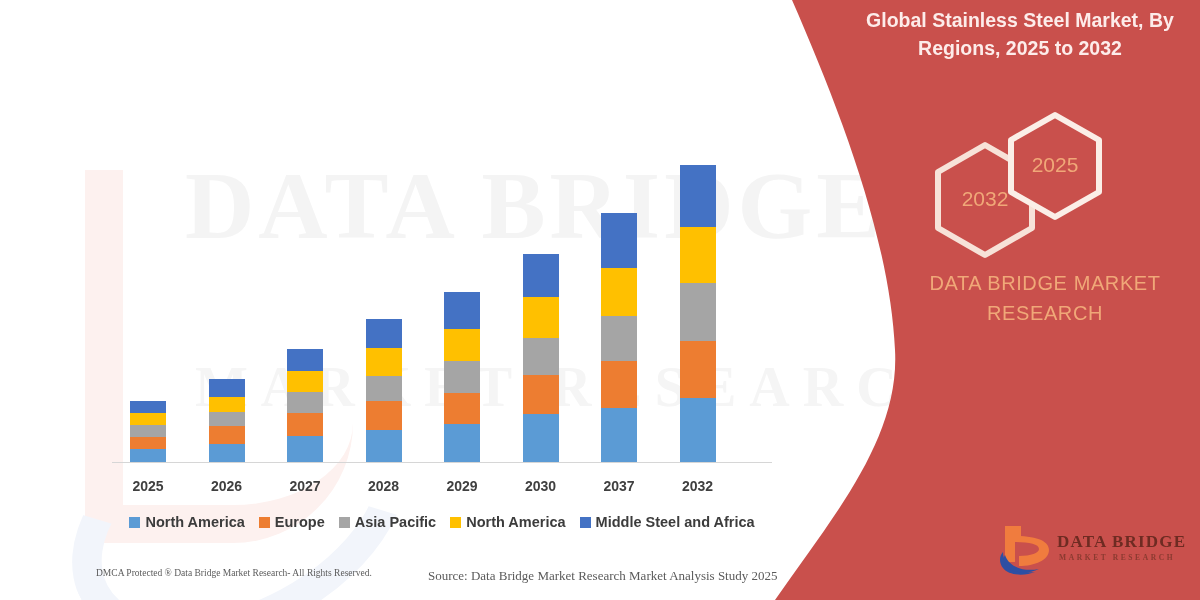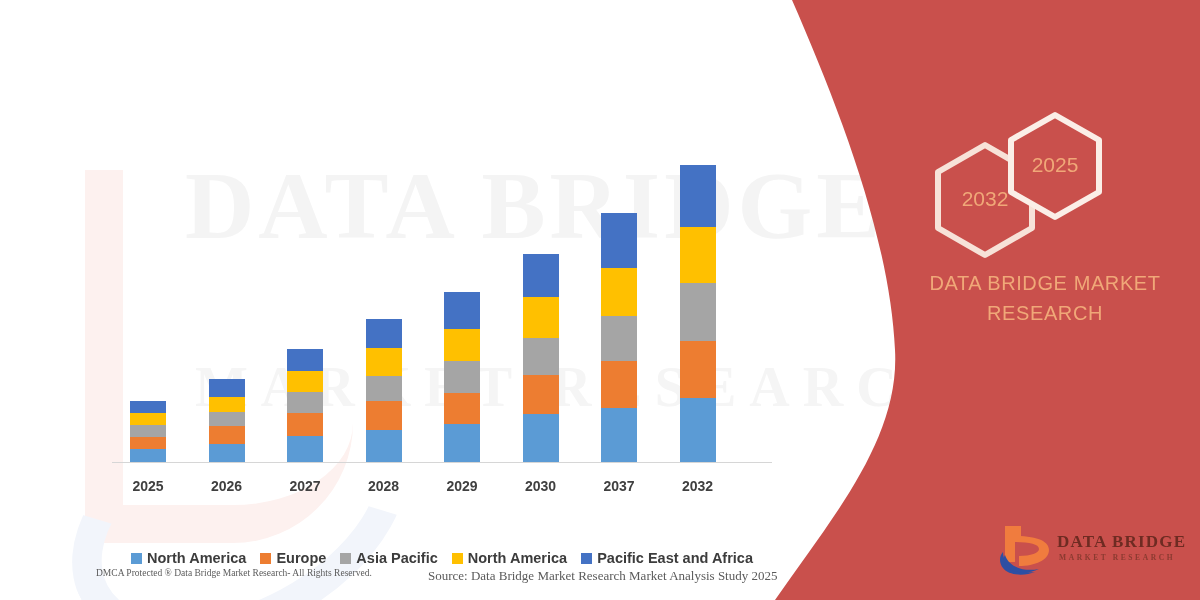--- a/index.html
+++ b/index.html
@@ -44,21 +44,21 @@
   
   .chart{position:absolute;left:0;top:0;width:790px;height:520px;}
   .axis-line{position:absolute;left:112px;top:462px;width:660px;height:1px;background:#d6d6d6;}
   .bar{position:absolute;width:36px;}
   .seg{width:100%;}
   .xtick{position:absolute;top:478px;width:60px;text-align:center;
          font-size:14px;font-weight:700;color:#404040;}
 
   
   .legend{position:absolute;left:112px;top:514px;width:660px;
-          display:flex;justify-content:center;gap:14px;margin-top:36px;}
+          display:flex;justify-content:center;gap:14px;}
   .legend-item{display:flex;align-items:center;gap:5px;}
   .legend-swatch{width:11px;height:11px;display:block;}
   .legend-label{font-size:14.5px;font-weight:700;color:#3c3c3c;white-space:nowrap;}
 
   
   .footer{position:absolute;left:0;top:568px;width:790px;}
   .foot-left{position:absolute;left:96px;top:0;font-size:9.5px;color:#5b5b5b;
              font-family:"Liberation Serif",serif;white-space:nowrap;}
   .foot-right{position:absolute;left:428px;top:0;font-size:13px;color:#5b5b5b;
               font-family:"Liberation Serif",serif;white-space:nowrap;}
@@ -82,20 +82,21 @@
     <div class="wm-text wm-main">DATA BRIDGE</div>
     <div class="wm-text wm-sub">MARKET RESEARCH</div>
   </div>
 
   <svg class="red-panel" viewBox="0 0 1200 600" preserveAspectRatio="none">
     <path id="red-shape" d="M 792 0 L 1200 0 L 1200 600 L 775 600
              C 830 520 900 440 895 350
              C 890 240 840 110 792 0 Z" fill="#C9504C"></path>
   </svg>
 
+  <div class="panel-title">Global Stainless Steel Market, By Regions, 2025 to 2032</div>
 
   <div class="hex" style="left:932px;top:141px;width:106px;height:118px;">
     <svg width="106" height="118" viewBox="0 0 106 118">
       <polygon points="53,4 100,31 100,87 53,114 6,87 6,31" fill="none" stroke="#f7e2d8" stroke-width="6" stroke-linejoin="round"></polygon>
     </svg>
     <div class="hex-label" style="top:46px;">2032</div>
   </div>
 
   <div class="hex" style="left:1006px;top:111px;width:98px;height:110px;">
     <svg width="98" height="110" viewBox="0 0 98 110">
@@ -194,21 +195,21 @@
       <div class="legend-item">
         <span class="legend-swatch" style="background: rgb(165, 165, 165);"></span>
         <span class="legend-label">Asia Pacific</span>
       </div>
       <div class="legend-item">
         <span class="legend-swatch" style="background: rgb(255, 192, 0);"></span>
         <span class="legend-label">North America</span>
       </div>
       <div class="legend-item">
         <span class="legend-swatch" style="background: rgb(68, 114, 196);"></span>
-        <span class="legend-label">Pacific East and Africa</span>
+        <span class="legend-label">Middle Steel and Africa</span>
       </div>
     </div>
 
   <div class="footer">
     <div class="foot-left">DMCA Protected ® Data Bridge Market Research- All Rights Reserved.</div>
     <div class="foot-right">Source: Data Bridge Market Research  Market Analysis Study 2025</div>
   </div>
 
   <div class="logo">
     <svg width="62" height="58" viewBox="0 0 62 58">

